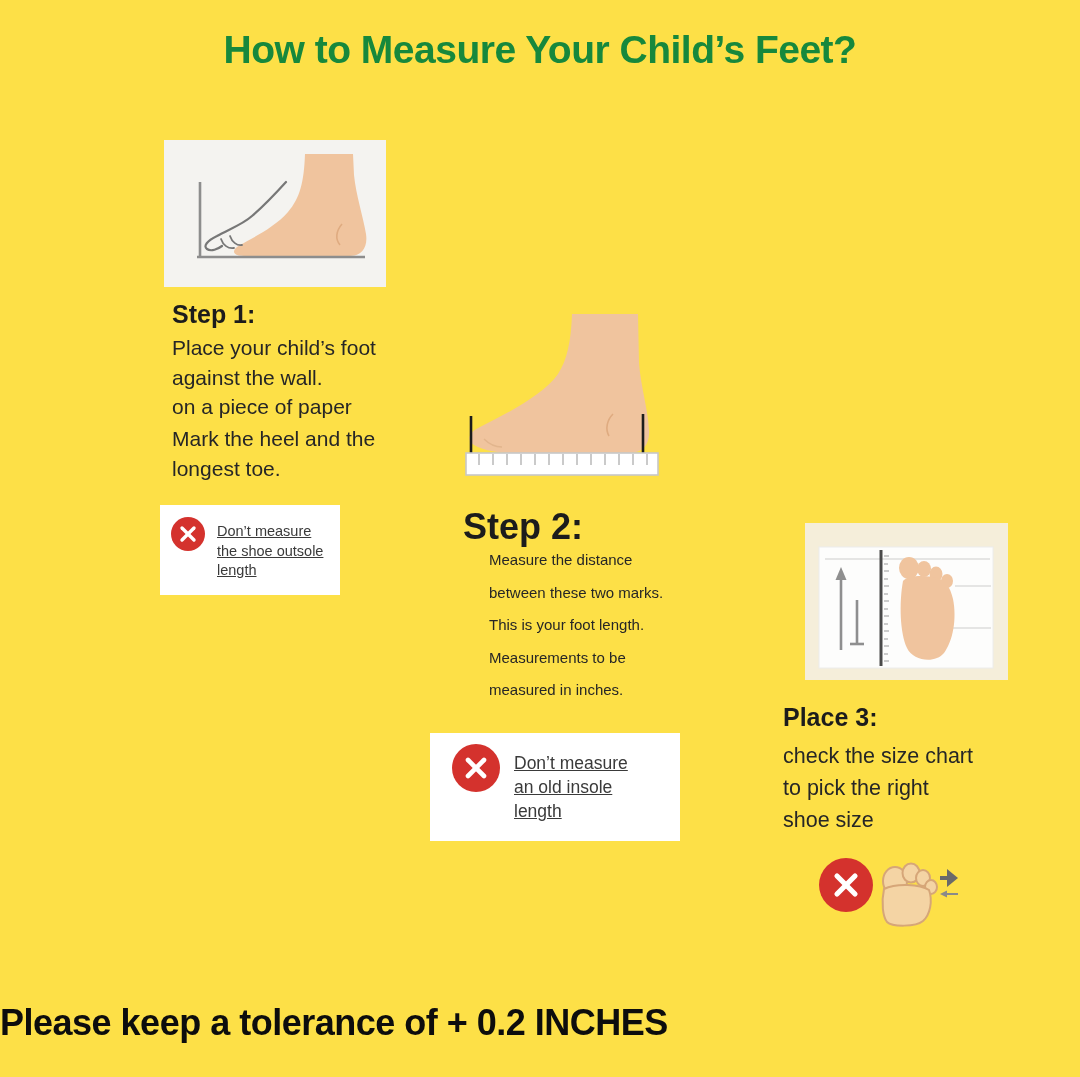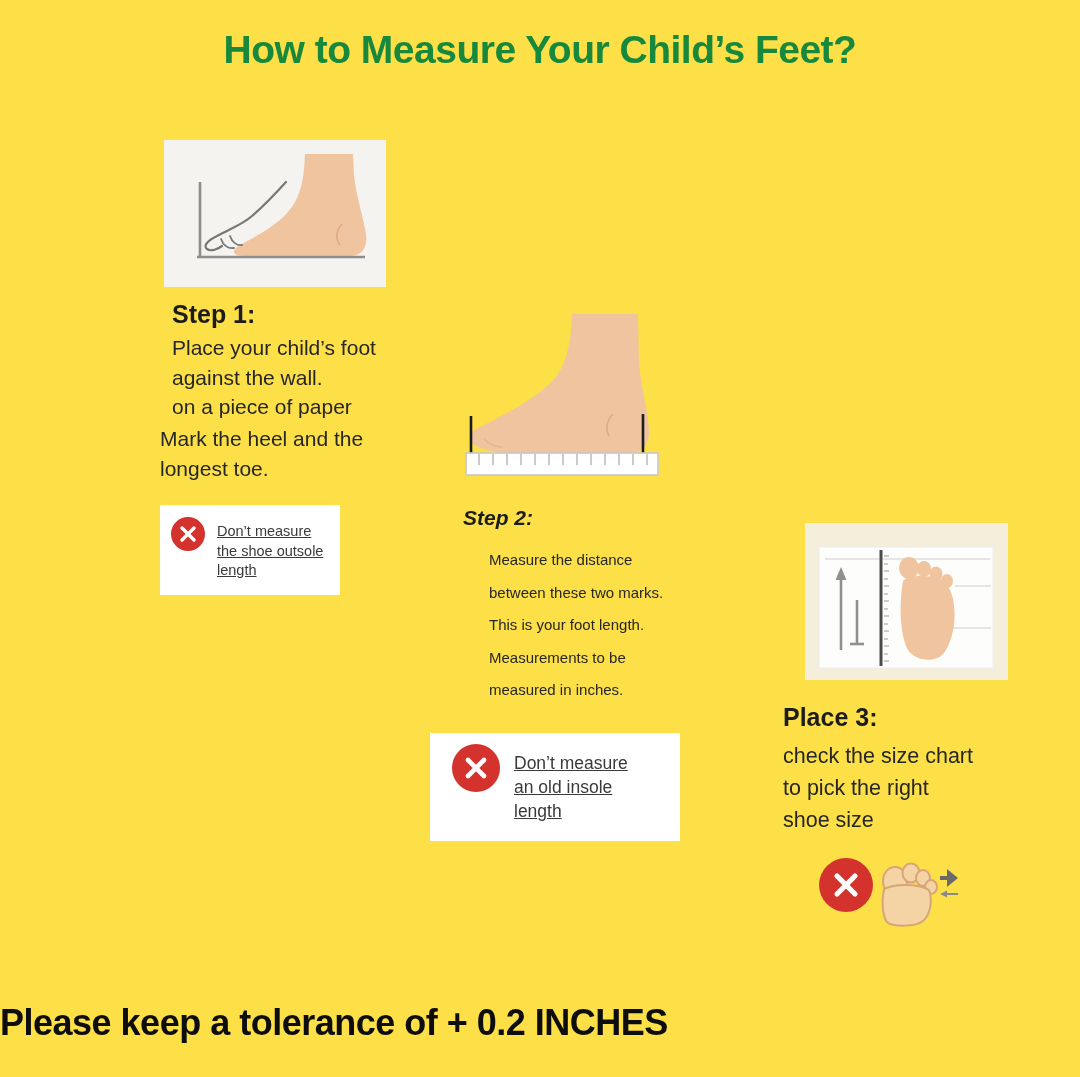--- a/index.html
+++ b/index.html
@@ -10,25 +10,25 @@
   .abs{position:absolute;}
   .title{
     left:0;top:28px;width:1080px;text-align:center;
     font-size:39px;font-weight:bold;color:#17883c;letter-spacing:-0.5px;
   }
   
   .step1-img{left:164px;top:140px;width:222px;height:147px;background:#f4f3f0;}
   
   .step-heading{font-weight:bold;color:#1c1c1c;}
   .s1-head{left:172px;top:300px;font-size:25px;}
-  .s2-head{left:463px;top:506px;font-size:21px;font-style:italic;}
+  .s2-head{left:463px;top:506px;font-size:36px;}
   .s3-head{left:783px;top:703px;font-size:25px;}
   .body-text .ln{white-space:nowrap;}
   .s1-body{left:172px;top:333px;font-size:21px;line-height:29.5px;}
-  .s1-body2{left:160px;top:424px;font-size:21px;line-height:29.5px;}
+  .s1-body2{left:172px;top:424px;font-size:21px;line-height:29.5px;}
   .s2-body{left:489px;top:544px;font-size:15px;line-height:32.5px;}
   .s3-body{left:783px;top:740px;font-size:21.5px;line-height:32px;}
   
   .warn-card{background:#ffffff;}
   .w1-card{left:160px;top:505px;width:180px;height:90px;}
   .w2-card{left:430px;top:733px;width:250px;height:108px;}
   .xcircle{
     border-radius:50%;background:#d4322d;display:flex;
     align-items:center;justify-content:center;
   }

